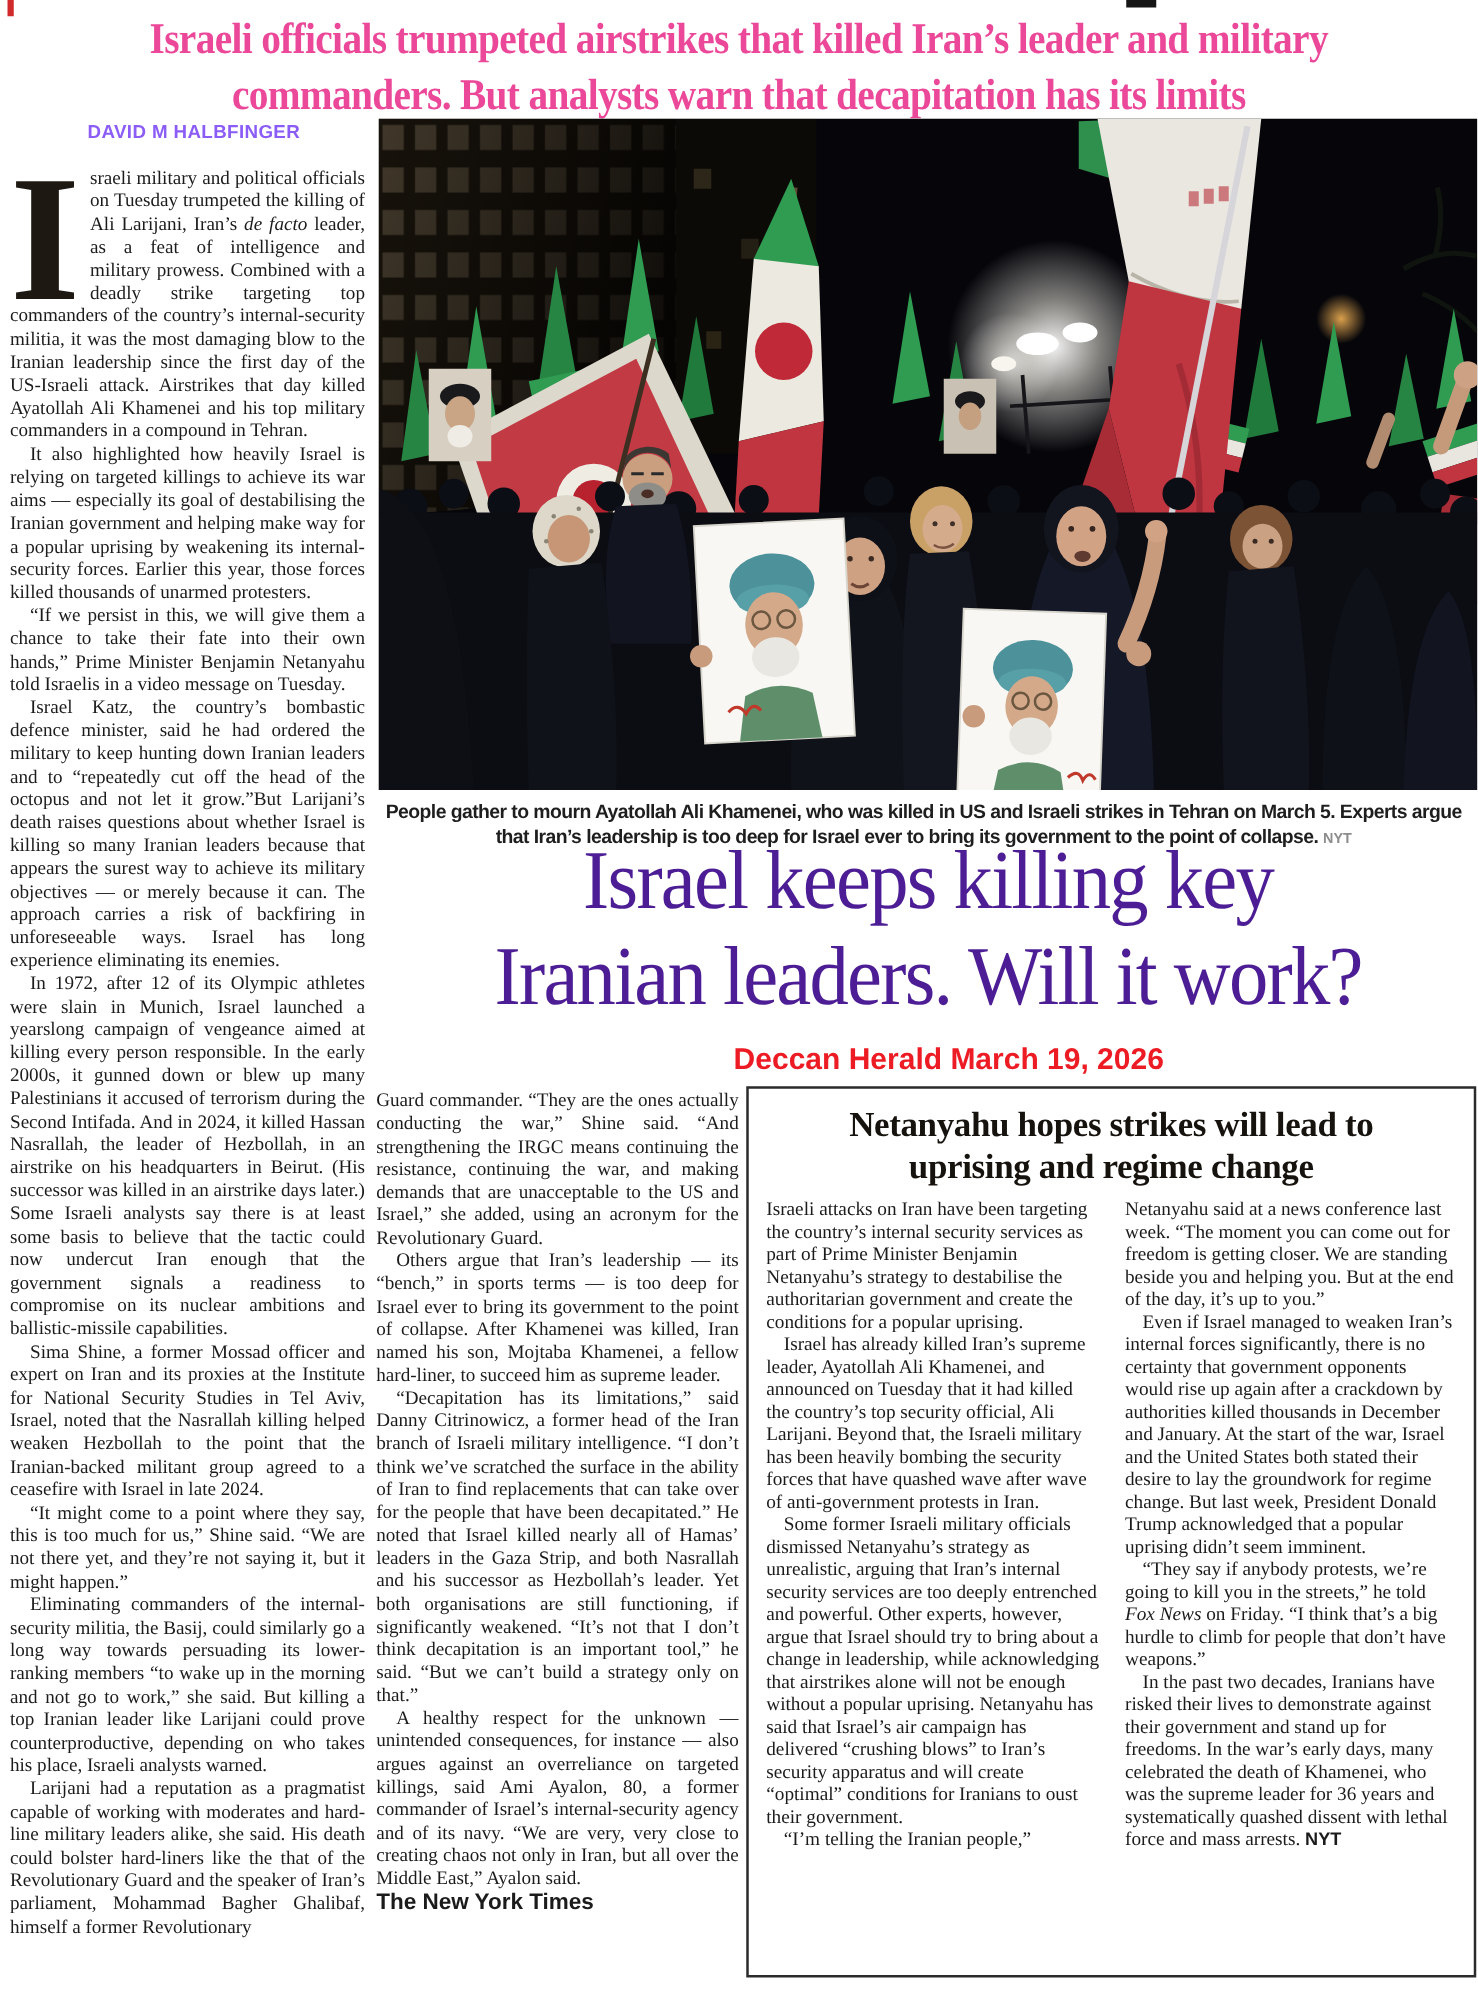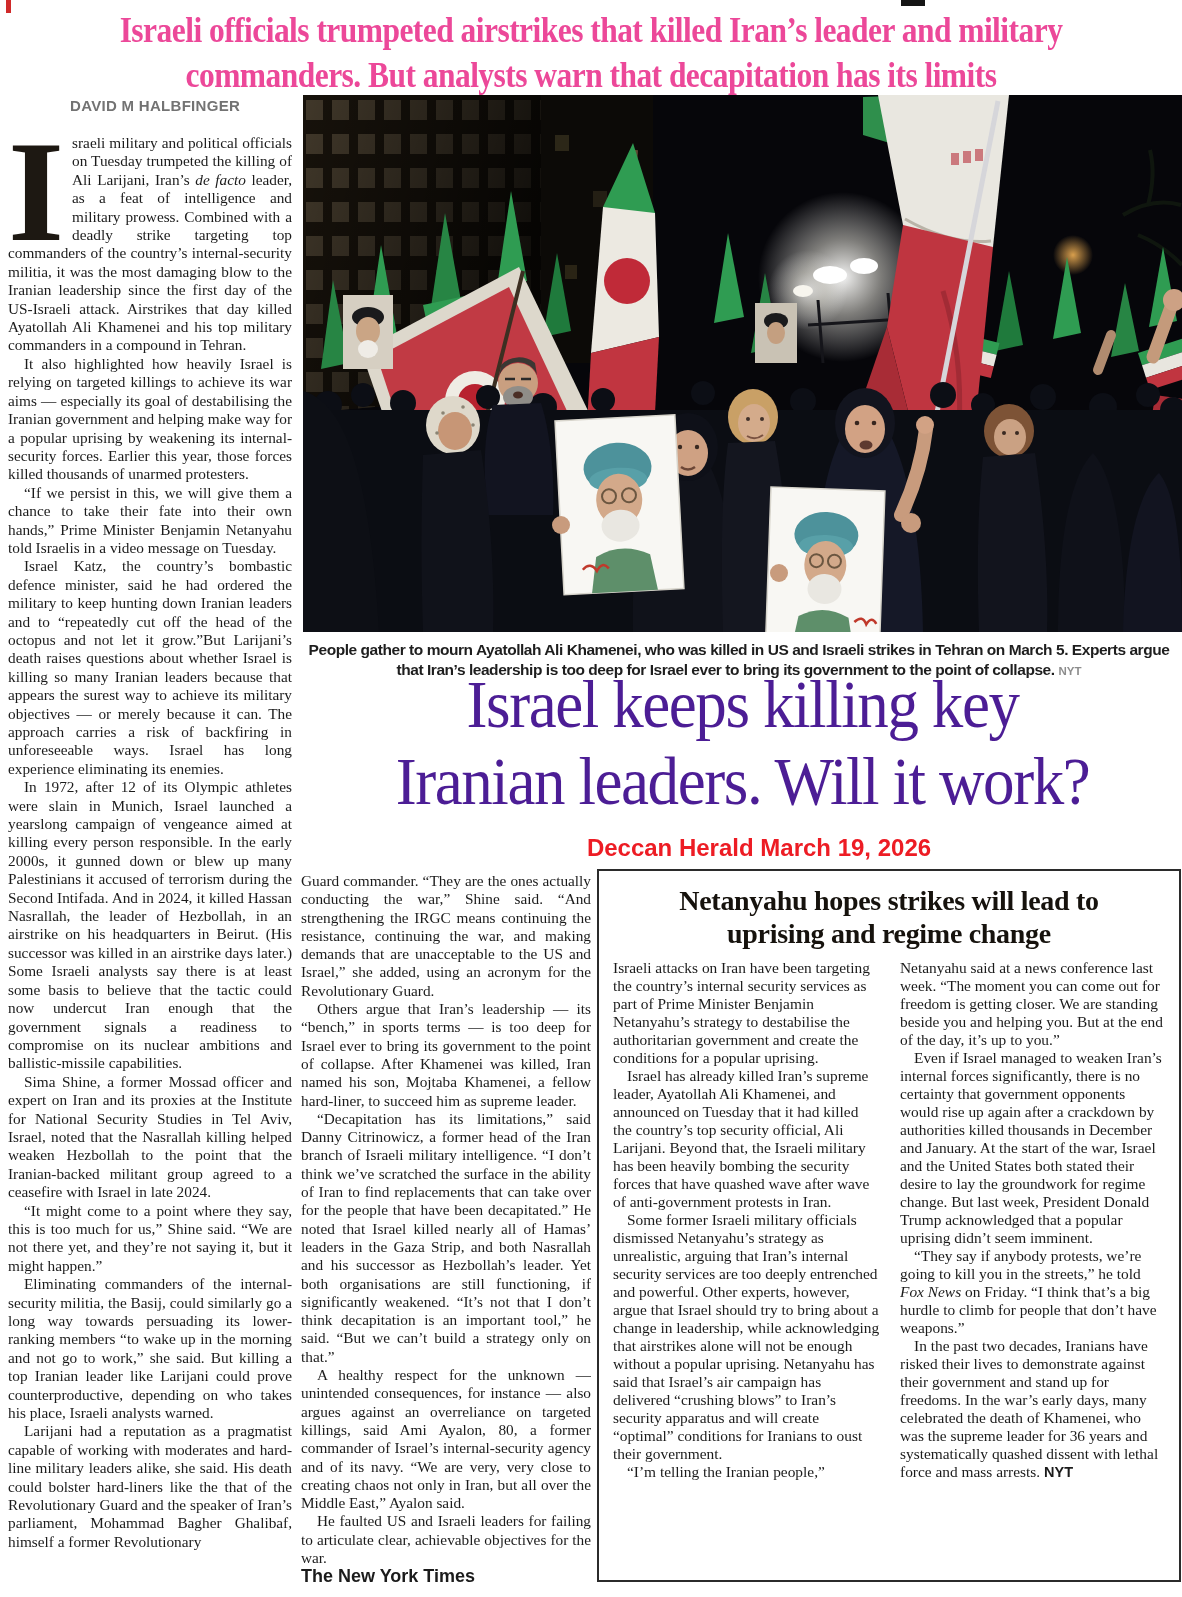--- a/index.html
+++ b/index.html
@@ -8,21 +8,21 @@
   
   .artifact-red{position:absolute;left:6px;top:0;width:5px;height:13px;background:#d02a2a;}
   .artifact-dark{position:absolute;left:901px;top:0;width:24px;height:6px;background:#151515;}
 
   
   .top-headline{position:absolute;top:8px;left:0;width:1182px;text-align:center;color:#ec4899;}
   .top-headline .hl-line{font-size:35px;line-height:45px;font-weight:bold;letter-spacing:-0.6px;
         white-space:nowrap;transform:scaleX(0.9);transform-origin:50% 50%;}
 
   .byline{position:absolute;left:70px;top:97px;font-family:"Liberation Sans",sans-serif;
-        font-weight:bold;font-size:15px;letter-spacing:0.3px;color:#737373;}
+        font-weight:bold;font-size:15px;letter-spacing:0.3px;color:#8b5cf6;}
 
   
   .col{font-size:15.3px;line-height:18.4px;text-align:justify;hyphens:auto;-webkit-hyphens:auto;}
   .col p{margin:0;}
   .col p.ind{text-indent:16px;}
   .col-left{position:absolute;left:8px;top:134px;width:284px;height:1460px;overflow:hidden;}
   .col-mid{position:absolute;left:301px;top:872px;width:290px;height:726px;overflow:hidden;line-height:18.3px;}
   .dropcap{float:left;font-size:144px;line-height:104px;padding:6px 8px 0 0;font-weight:bold;color:#1d1812;}
   .nyt-credit{font-family:"Liberation Sans",sans-serif;font-weight:bold;font-size:18px;
         text-align:left;text-indent:0;margin-top:1px;}
@@ -338,21 +338,20 @@
     <div class="mh-line">Iranian leaders. Will it work?</div>
   </div>
 
   <div class="watermark">Deccan Herald March 19, 2026</div>
 
   <div class="col col-mid">
     <p>Guard commander. “They are the ones actually conducting the war,” Shine said. “And strengthening the IRGC means continuing the resistance, continuing the war, and making demands that are unacceptable to the US and Israel,” she added, using an acronym for the Revolutionary Guard.</p>
     <p class="ind">Others argue that Iran’s leadership — its “bench,” in sports terms — is too deep for Israel ever to bring its government to the point of collapse. After Khamenei was killed, Iran named his son, Mojtaba Khamenei, a fellow hard-liner, to succeed him as supreme leader.</p>
     <p class="ind">“Decapitation has its limitations,” said Danny Citrinowicz, a former head of the Iran branch of Israeli military intelligence. “I don’t think we’ve scratched the surface in the ability of Iran to find replacements that can take over for the people that have been decapitated.” He noted that Israel killed nearly all of Hamas’ leaders in the Gaza Strip, and both Nasrallah and his successor as Hezbollah’s leader. Yet both organisations are still functioning, if significantly weakened. “It’s not that I don’t think decapitation is an important tool,” he said. “But we can’t build a strategy only on that.”</p>
     <p class="ind">A healthy respect for the unknown — unintended consequences, for instance — also argues against an overreliance on targeted killings, said Ami Ayalon, 80, a former commander of Israel’s internal-security agency and of its navy. “We are very, very close to creating chaos not only in Iran, but all over the Middle East,” Ayalon said.</p>
-    <p class="ind">He faulted US and Israeli leaders for failing to articulate clear, achievable objectives for the war.</p>
     <p class="nyt-credit">The New York Times</p>
   </div>
 
   <div class="box">
     <div class="box-headline">
       <div>Netanyahu hopes strikes will lead to</div>
       <div>uprising and regime change</div>
     </div>
     <div class="box-cols">
       <div class="box-col">

